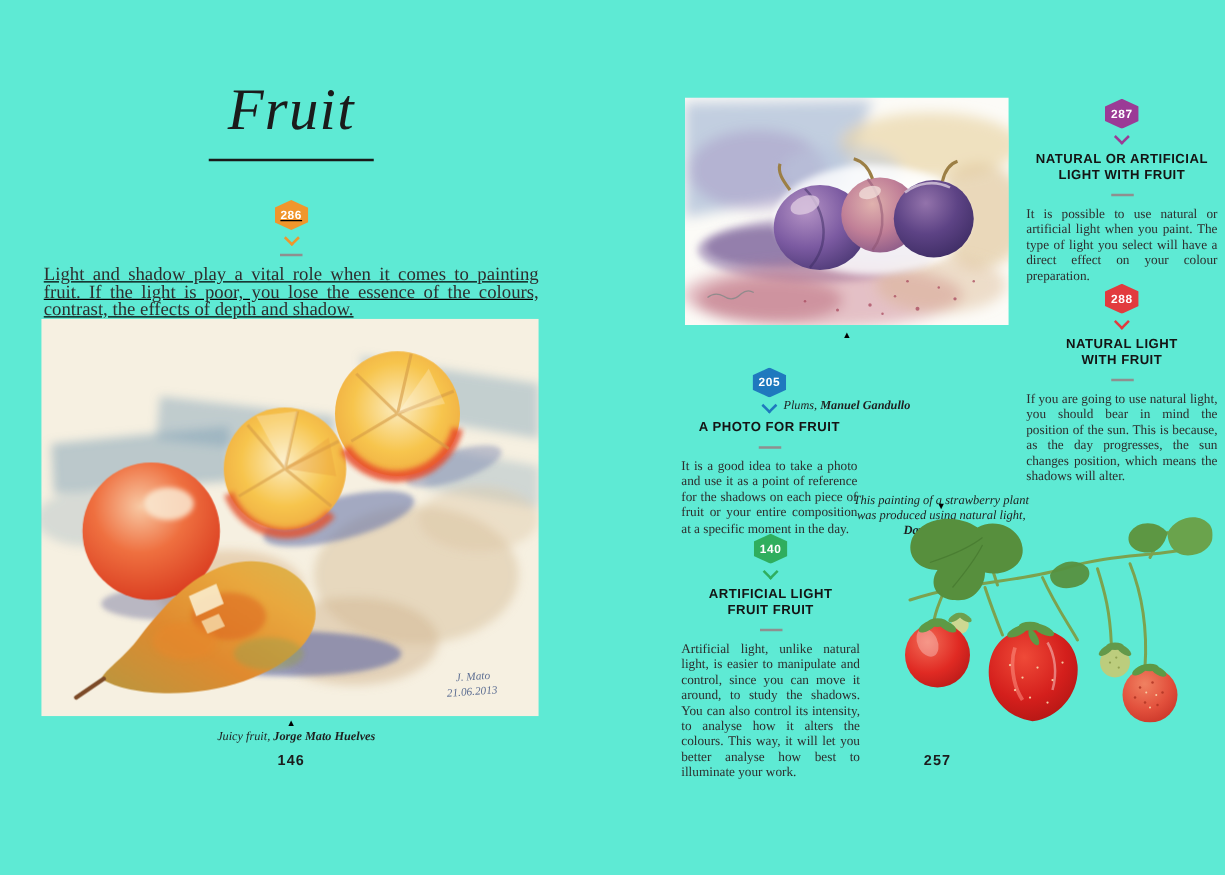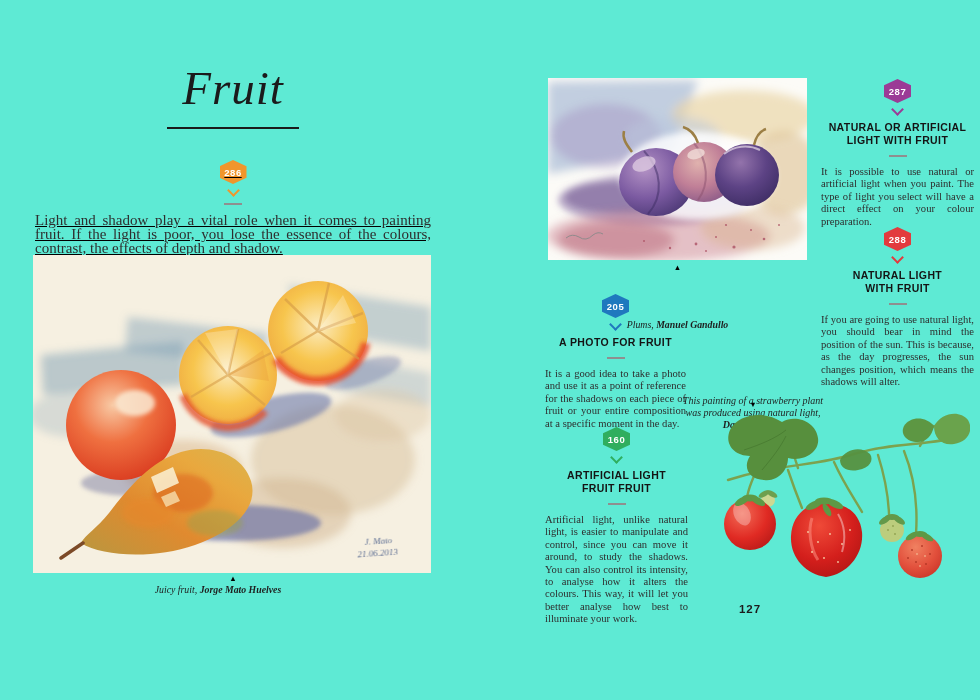--- a/index.html
+++ b/index.html
@@ -131,24 +131,25 @@
         <path d="M 50 288 L 28 303" stroke="#7c4a27" stroke-width="3.5" stroke-linecap="round" fill="none"></path>
       </g>
       <g font-family="Liberation Serif, serif" font-style="italic" font-size="9" fill="#5e6f93" transform="rotate(-4 345 292)">
         <text x="332" y="289">J. Mato</text>
         <text x="324" y="301">21.06.2013</text>
       </g>
     </svg>
   </div>
 
   <div class="marker" style="left:35px;top:575px;width:396px;">▲</div>
-  <div class="artcap" style="left:20px;top:584px;width:396px;">
+  <div class="artcap" style="left:39px;top:584px;width:396px;">
     <span>Juicy fruit,</span>
     <b>Jorge Mato Huelves</b>
   </div>
+  <div class="pagenum" style="left:35px;top:603px;width:396px;">146</div>
 
   <div class="art" style="left:548px;top:78px;width:259px;height:182px;">
     <svg viewBox="0 0 259 182" xmlns="http://www.w3.org/2000/svg">
       <defs>
         <radialGradient id="pB-pl1" cx="35%" cy="30%" r="80%">
           <stop offset="0%" stop-color="#b493c5"></stop>
             <stop offset="55%" stop-color="#7b5aa1"></stop>
             <stop offset="100%" stop-color="#4a3773"></stop>
         </radialGradient>
         <radialGradient id="pB-pl2" cx="40%" cy="35%" r="80%">
@@ -237,21 +238,21 @@
 
   <div class="artcap" style="left:673px;top:363px;width:160px;font-size:10px;margin-top:32px;">
     <div>This painting of a strawberry plant</div>
     <div>was produced using natural light,</div>
     <b>David Huelves</b>
   </div>
   <div class="marker" style="left:673px;top:401px;width:160px;">▼</div>
 
   <div class="tip" id="tip290" style="left: 545px; top: 427px; width: 143px; --c: #2FAE5E;">
     <div class="badge">
-      <span>160</span>
+      <span>140</span>
     </div>
     <div class="chev"></div>
     <div class="tip-heading narrow">ARTIFICIAL LIGHT FRUIT FRUIT</div>
     <div class="tip-rule"></div>
     <div class="tip-body">Artificial light, unlike natural light, is easier to manipulate and control, since you can move it around, to study the shadows. You can also control its intensity, to analyse how it alters the colours. This way, it will let you better analyse how best to illuminate your work.</div>
   </div>
 
   <div class="tip" id="tip287" style="left: 821px; top: 79px; width: 153px; --c: #9B3B96;">
     <div class="badge">
       <span>287</span>
@@ -373,15 +374,15 @@
         </g>
         <g fill="#5e9945">
           <ellipse cx="220" cy="130" rx="7" ry="3" transform="rotate(-30 220 130)"></ellipse>
           <ellipse cx="228" cy="128" rx="7" ry="3"></ellipse>
           <ellipse cx="235" cy="131" rx="7" ry="3" transform="rotate(30 235 131)"></ellipse>
         </g>
       </g>
     </svg>
   </div>
 
-  <div class="pagenum" style="left:545px;top:603px;width:410px;">127</div>
+  <div class="pagenum" style="left:545px;top:603px;width:410px;">257</div>
 
 </div>
 
 </body></html>

